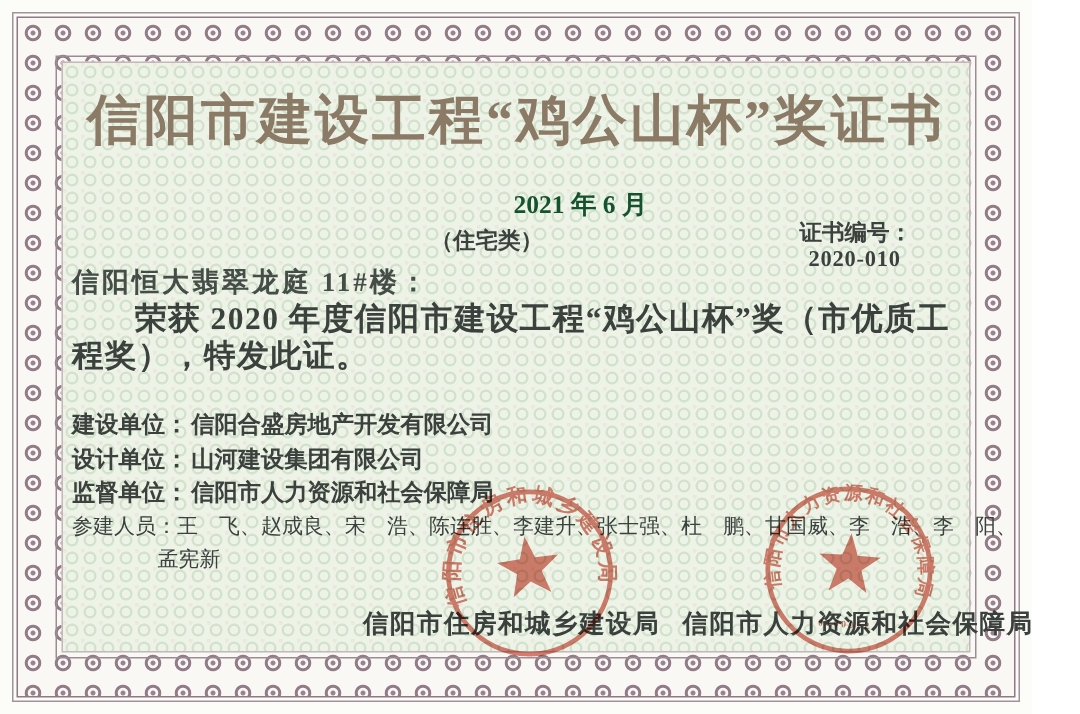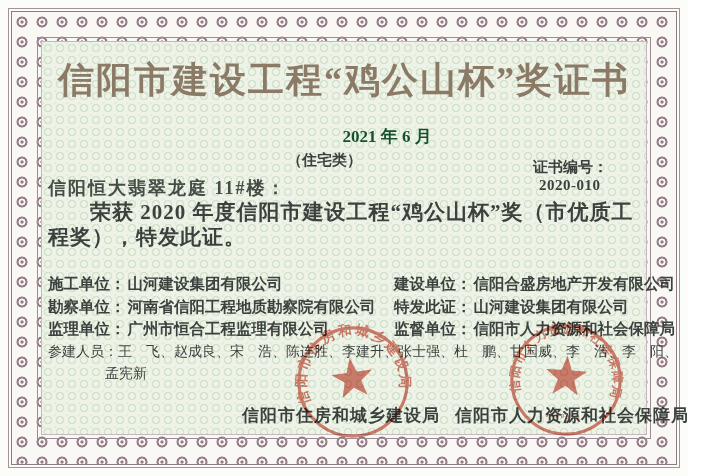--- a/index.html
+++ b/index.html
@@ -32,21 +32,21 @@
 
   .title {
     top:16px; left:0; right:0; text-align:center;
     font-size:36px; font-weight:bold; color:#8b7b66; letter-spacing:2px;
   }
   .date {
     top:85px; left:0; right:0; text-align:center; text-indent:86px;
     font-size:17px; font-weight:bold; color:#14532d;
   }
   .category { top:111px; left:247px; font-size:15px; font-weight:bold; }
-  .certno   { top:118px; left:493px; font-size:15px; font-weight:bold; }
+  .certno   { top:106px; left:493px; font-size:15px; font-weight:bold; }
   .certno .val { margin-left:6px; letter-spacing:.5px; }
 
   .recipient {
     top:136px; left:8px; font-size:18px; font-weight:600;
     color:#454d47; letter-spacing:2px;
   }
   .citation {
     top:160px; left:8px; right:6px;
     font-size:21px; font-weight:bold; line-height:25px;
     text-indent:2em; letter-spacing:1px; color:#3b423e;
@@ -92,35 +92,24 @@
     </div>
 
     <div class="recipient">信阳恒大翡翠龙庭 11#楼：</div>
 
     <div class="citation">荣获 2020 年度信阳市建设工程“鸡公山杯”奖（市优质工程奖），特发此证。</div>
 
     <div class="units">
       <div class="units-grid">
         <div class="unit-col">
           <div class="unit-row">
-            <span class="u-label">施工单位：</span><span>山河建设集团有限公司</span>
-          </div>
-          <div class="unit-row">
-            <span class="u-label">勘察单位：</span><span>河南省信阳工程地质勘察院有限公司</span>
-          </div>
-          <div class="unit-row">
-            <span class="u-label">监理单位：</span><span>广州市恒合工程监理有限公司</span>
-          </div>
-        </div>
-        <div class="unit-col">
-          <div class="unit-row">
             <span class="u-label">建设单位：</span><span>信阳合盛房地产开发有限公司</span>
           </div>
           <div class="unit-row">
-            <span class="u-label">特发此证：</span><span>山河建设集团有限公司</span>
+            <span class="u-label">设计单位：</span><span>山河建设集团有限公司</span>
           </div>
           <div class="unit-row">
             <span class="u-label">监督单位：</span><span>信阳市人力资源和社会保障局</span>
           </div>
         </div>
       </div>
     </div>
 
     <div class="participants">
       <div class="line1">

